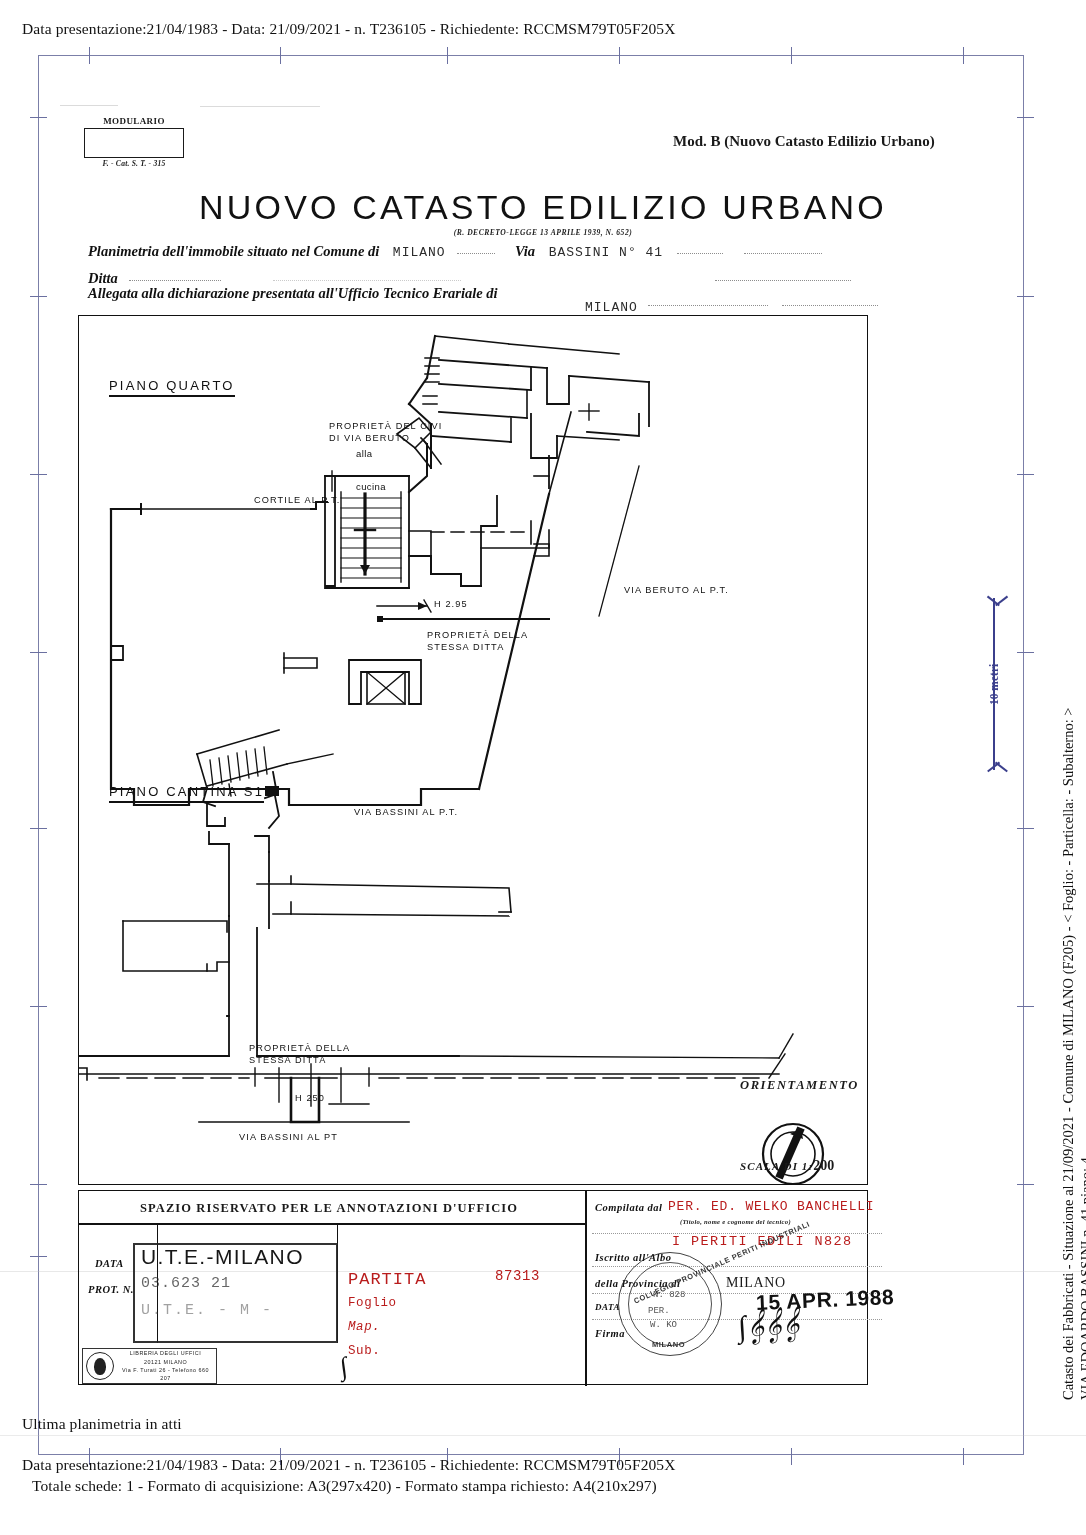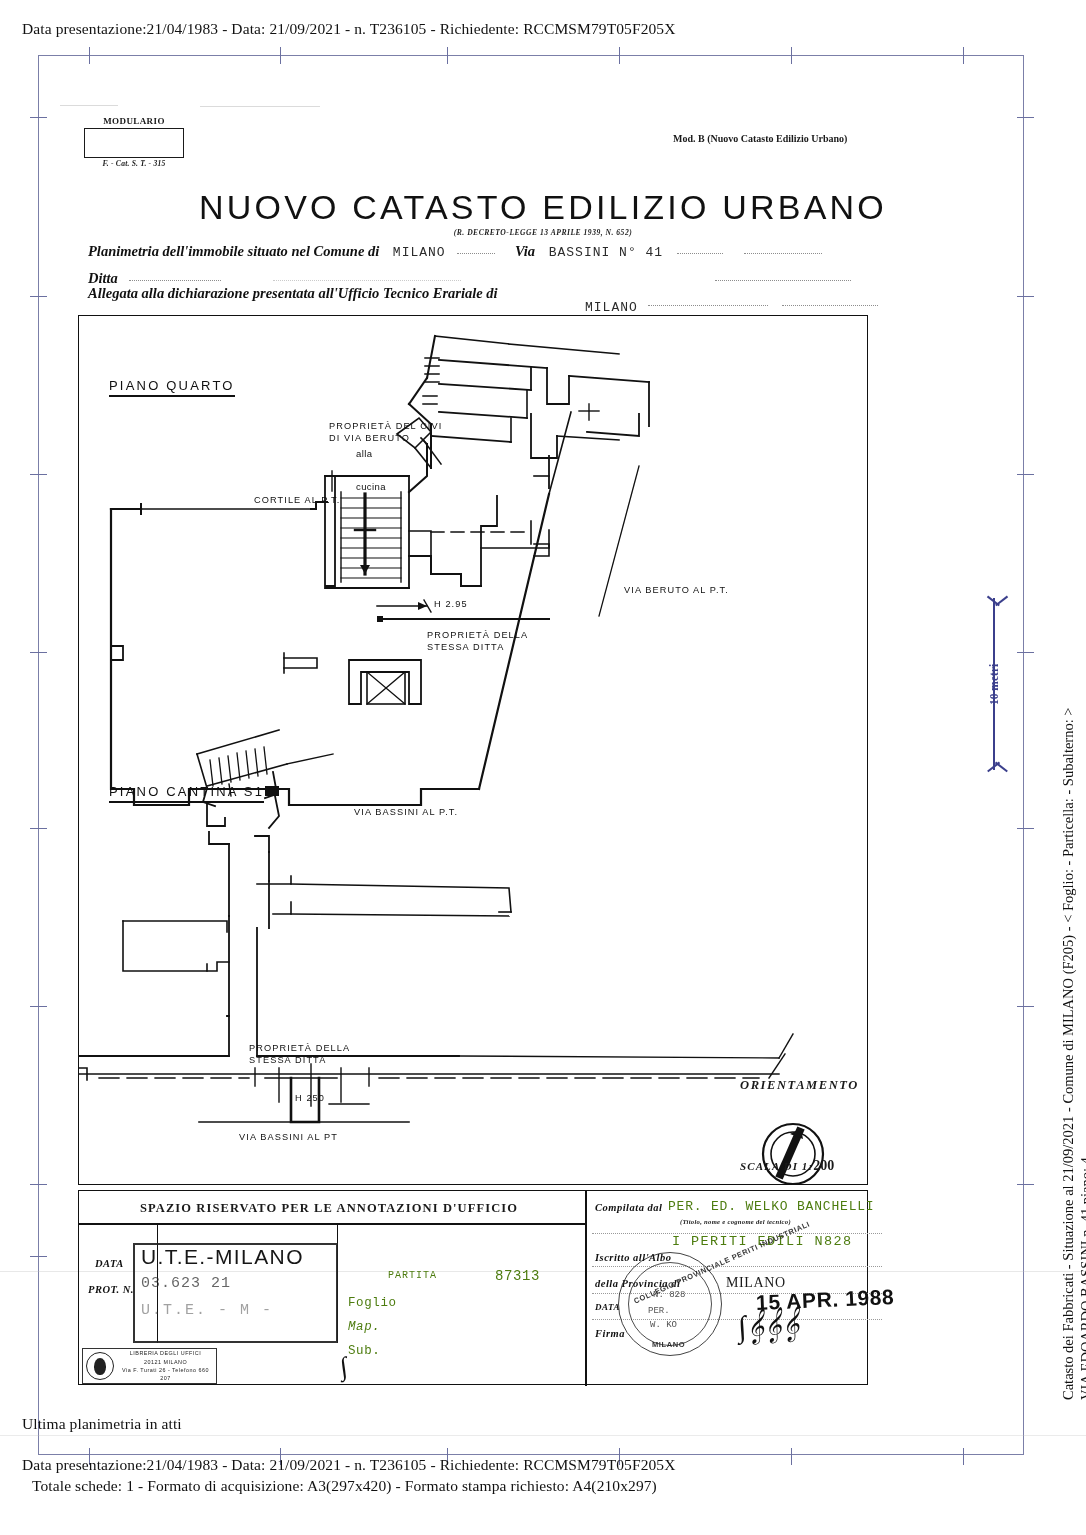--- a/index.html
+++ b/index.html
@@ -20,21 +20,21 @@
   
   .speckle{position:absolute;background:#bdbdbd;height:1px;opacity:.55;}
 
   
   #modulario{left:84px;top:128px;width:98px;height:28px;border:1.4px solid #1a1a1a;
              display:flex;flex-direction:column;align-items:center;justify-content:center;
              background:#fff;box-shadow:0 0 0 1.5px #fff;gap:32px;}
   #modulario .m1{font-family:"Liberation Serif",serif;font-size:9px;font-weight:700;letter-spacing:.4px;line-height:1;}
   #modulario .m2{font-family:"Liberation Serif",serif;font-size:7.6px;font-weight:700;font-style:italic;letter-spacing:.2px;line-height:1.3;margin-top:1px;}
 
-  #modb{left:673px;top:133px;font-family:"Liberation Serif",serif;font-size:10px;font-weight:700;text-align:right;}
+  #modb{left:673px;top:133px;font-family:"Liberation Serif",serif;font-size:15px;font-weight:700;text-align:right;}
 
   
   #doc-title{left:0;top:188px;width:1086px;text-align:center;
              font-family:"Liberation Sans",sans-serif;font-size:34px;font-weight:400;
              letter-spacing:3.2px;color:#111;}
   #doc-subtitle{left:0;top:228px;width:1086px;text-align:center;
              font-family:"Liberation Serif",serif;font-size:7.6px;font-weight:700;font-style:italic;letter-spacing:.5px;color:#222;}
 
   
   .frm{font-family:"Liberation Serif",serif;font-size:14.5px;font-style:italic;font-weight:700;color:#111;white-space:nowrap;}
@@ -55,21 +55,21 @@
   #orient-word{left:740px;top:1078px;font-family:"Liberation Serif",serif;font-style:italic;
         font-weight:700;font-size:12.5px;letter-spacing:1.6px;}
   #scala-word{left:740px;top:1158px;font-family:"Liberation Serif",serif;font-style:italic;
         font-weight:700;font-size:11px;letter-spacing:1.1px;}
   #scala-word b{font-style:normal;font-size:14px;font-weight:700;letter-spacing:0;}
 
   
   #office-box{left:78px;top:1190px;width:790px;height:195px;border:1.6px solid #111;box-sizing:border-box;}
   #office-head{font-family:"Liberation Serif",serif;font-size:12.5px;font-weight:700;letter-spacing:1.1px;text-align:center;}
   .lbl-it{font-family:"Liberation Serif",serif;font-style:italic;font-weight:700;font-size:10.5px;letter-spacing:.5px;color:#111;}
-  .tw{font-family:"Liberation Mono",monospace;font-size:12.5px;color:#4d7c0f;letter-spacing:.6px;}
+  .tw{font-family:"Liberation Mono",monospace;font-size:12.5px;color:#b91c1c;letter-spacing:.6px;}
 
   
   #ute-stamp{left:133px;top:1243px;width:205px;height:100px;border:2px solid #222;box-sizing:border-box;
              border-style:solid;opacity:.92;}
   #ute-text{left:141px;top:1245px;font-family:"Liberation Sans",sans-serif;font-size:21px;
              font-weight:400;letter-spacing:1.4px;color:#161616;white-space:nowrap;}
   .ute-l2{left:141px;top:1275px;font-family:"Liberation Mono",monospace;font-size:15px;color:#2a2a2a;letter-spacing:1px;opacity:.72;}
   .ute-l3{left:141px;top:1302px;font-family:"Liberation Mono",monospace;font-size:15px;color:#555;letter-spacing:2px;opacity:.55;}
 
   
@@ -411,21 +411,21 @@
 </div>
 
 <div class="abs lbl-it" style="left:95px;top:1258px;">DATA</div>
 <div class="abs lbl-it" style="left:88px;top:1284px;">PROT. N.</div>
 
 <div class="abs" id="ute-stamp"></div>
 <div class="abs" id="ute-text">U.T.E.-MILANO</div>
 <div class="abs ute-l2">03.623    21</div>
 <div class="abs ute-l3">U.T.E. - M -</div>
 
-<div class="abs tw" style="left:348px;top:1270px;font-family:'Liberation Mono',monospace;font-size:10px;letter-spacing:1px;margin-left:40px;">PARTITA</div>
+<div class="abs tw" style="left:348px;top:1270px;font-family:'Liberation Mono',monospace;font-size:17px;letter-spacing:1px;">PARTITA</div>
 <div class="abs tw" style="left:495px;top:1268px;font-size:14px;">87313</div>
 <div class="abs tw" style="left:348px;top:1296px;">Foglio</div>
 <div class="abs tw" style="left:348px;top:1320px;font-style:italic;">Map.</div>
 <div class="abs tw" style="left:348px;top:1344px;">Sub.</div>
 <div class="abs" style="left:340px;top:1352px;font-family:'Liberation Serif',serif;font-size:26px;font-style:italic;color:#111;transform:rotate(-8deg);">∫</div>
 
 <div class="abs" id="libreria">
   <div class="seal"></div>
   <div class="ltxt">
     <div>LIBRERIA DEGLI UFFICI</div>

